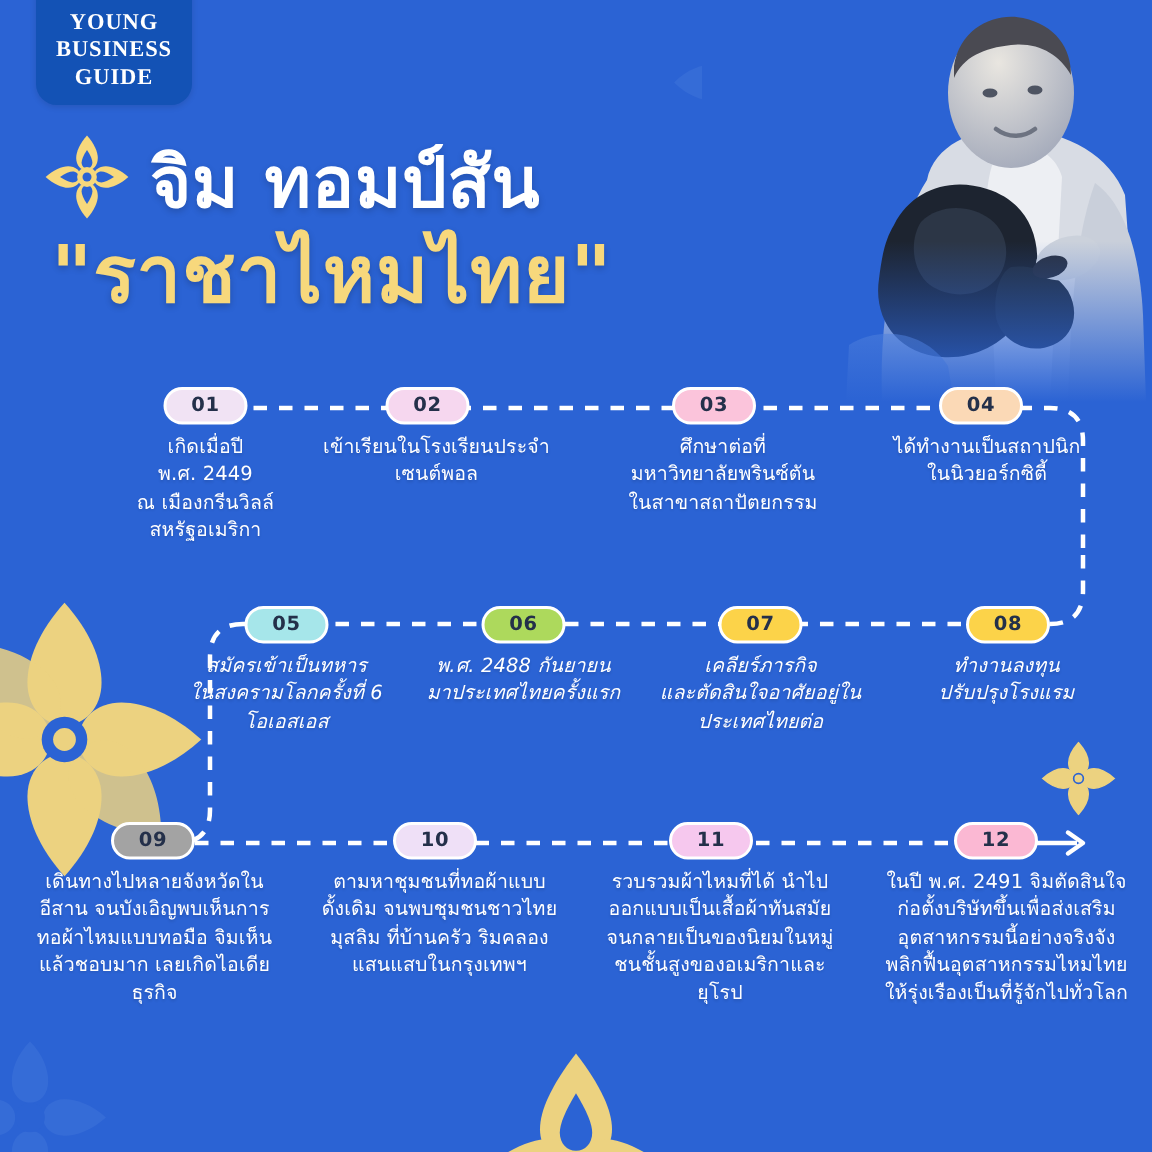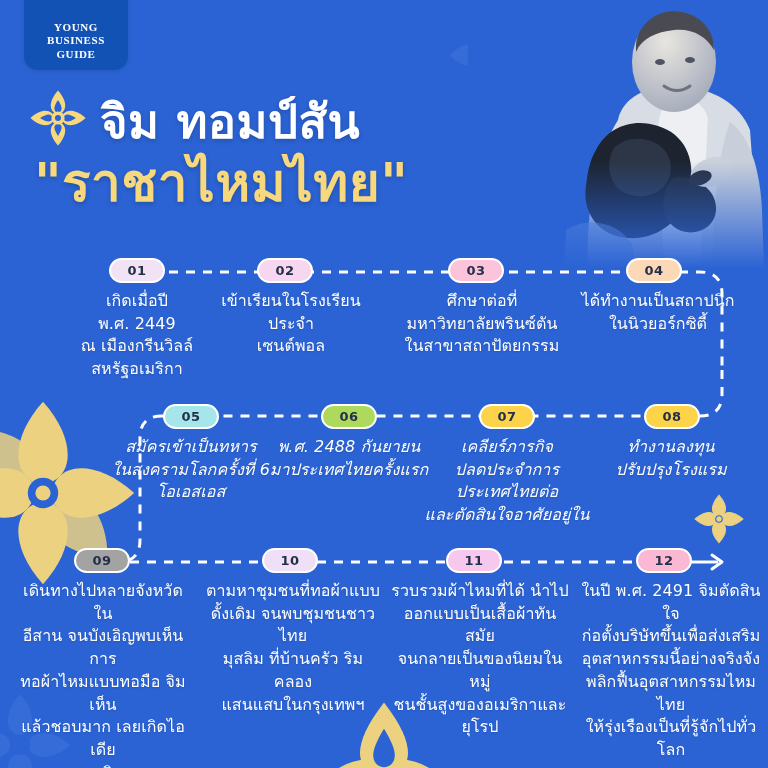--- a/index.html
+++ b/index.html
@@ -43,21 +43,21 @@
     border-radius: 0 0 14px 14px;
     display: flex; flex-direction: column;
     align-items: center; justify-content: flex-end;
     padding-bottom: 9px;
     box-shadow: 0 1px 4px rgba(0,0,0,.12);
   }
   .logo-badge span {
     display: block;
     font-family: "Liberation Serif", "DejaVu Serif", serif;
     font-weight: 700;
-    font-size: 11px;
+    font-size: 15px;
     letter-spacing: .6px;
     line-height: 1.22;
     color: #FFFFFF;
     text-align: center;
   }
 
   
   .title-block { position: absolute; left: 0; top: 78px; width: 560px; }
 
   .title-line1 {
@@ -93,21 +93,21 @@
     display: flex; align-items: center; justify-content: center;
     font-size: 13px; font-weight: 700;
     color: #24304A;
     letter-spacing: .4px;
     z-index: 4;
   }
 
   .step-text {
     position: absolute; top: 32px;
     color: #FFFFFF;
-    font-size: 16px;
+    font-size: 13px;
     line-height: 1.42;
     text-align: center;
     letter-spacing: .1px;
     text-shadow: 0 1px 2px rgba(0,0,0,.14);
   }
 
   
   .r1 .step-text { width: 150px; }
   .r2 .step-text { width: 162px; font-style: italic; }
   .r3 .step-text { width: 176px; }
@@ -305,23 +305,22 @@
       <div class="step-text">
         <div>พ.ศ. 2488 กันยายน</div>
         <div>มาประเทศไทยครั้งแรก</div>
       </div>
     </div>
 
     <div class="step" style="left:424px;width:166px">
       <div class="badge" style="left:55px;background:#FCD349">07</div>
       <div class="step-text" style="width:166px">
         <div>เคลียร์ภารกิจ</div>
-        <div>ปลดประจำการ</div>
+        <div>และตัดสินใจอาศัยอยู่ใน</div>
         <div>ประเทศไทยต่อ</div>
-        <div>และตัดสินใจอาศัยอยู่ใน</div>
       </div>
     </div>
 
     <div class="step" style="left:596px;width:150px">
       <div class="badge" style="left:48px;background:#FCD349">08</div>
       <div class="step-text" style="width:150px">
         <div>ทำงานลงทุน</div>
         <div>ปรับปรุงโรงแรม</div>
       </div>
     </div>

